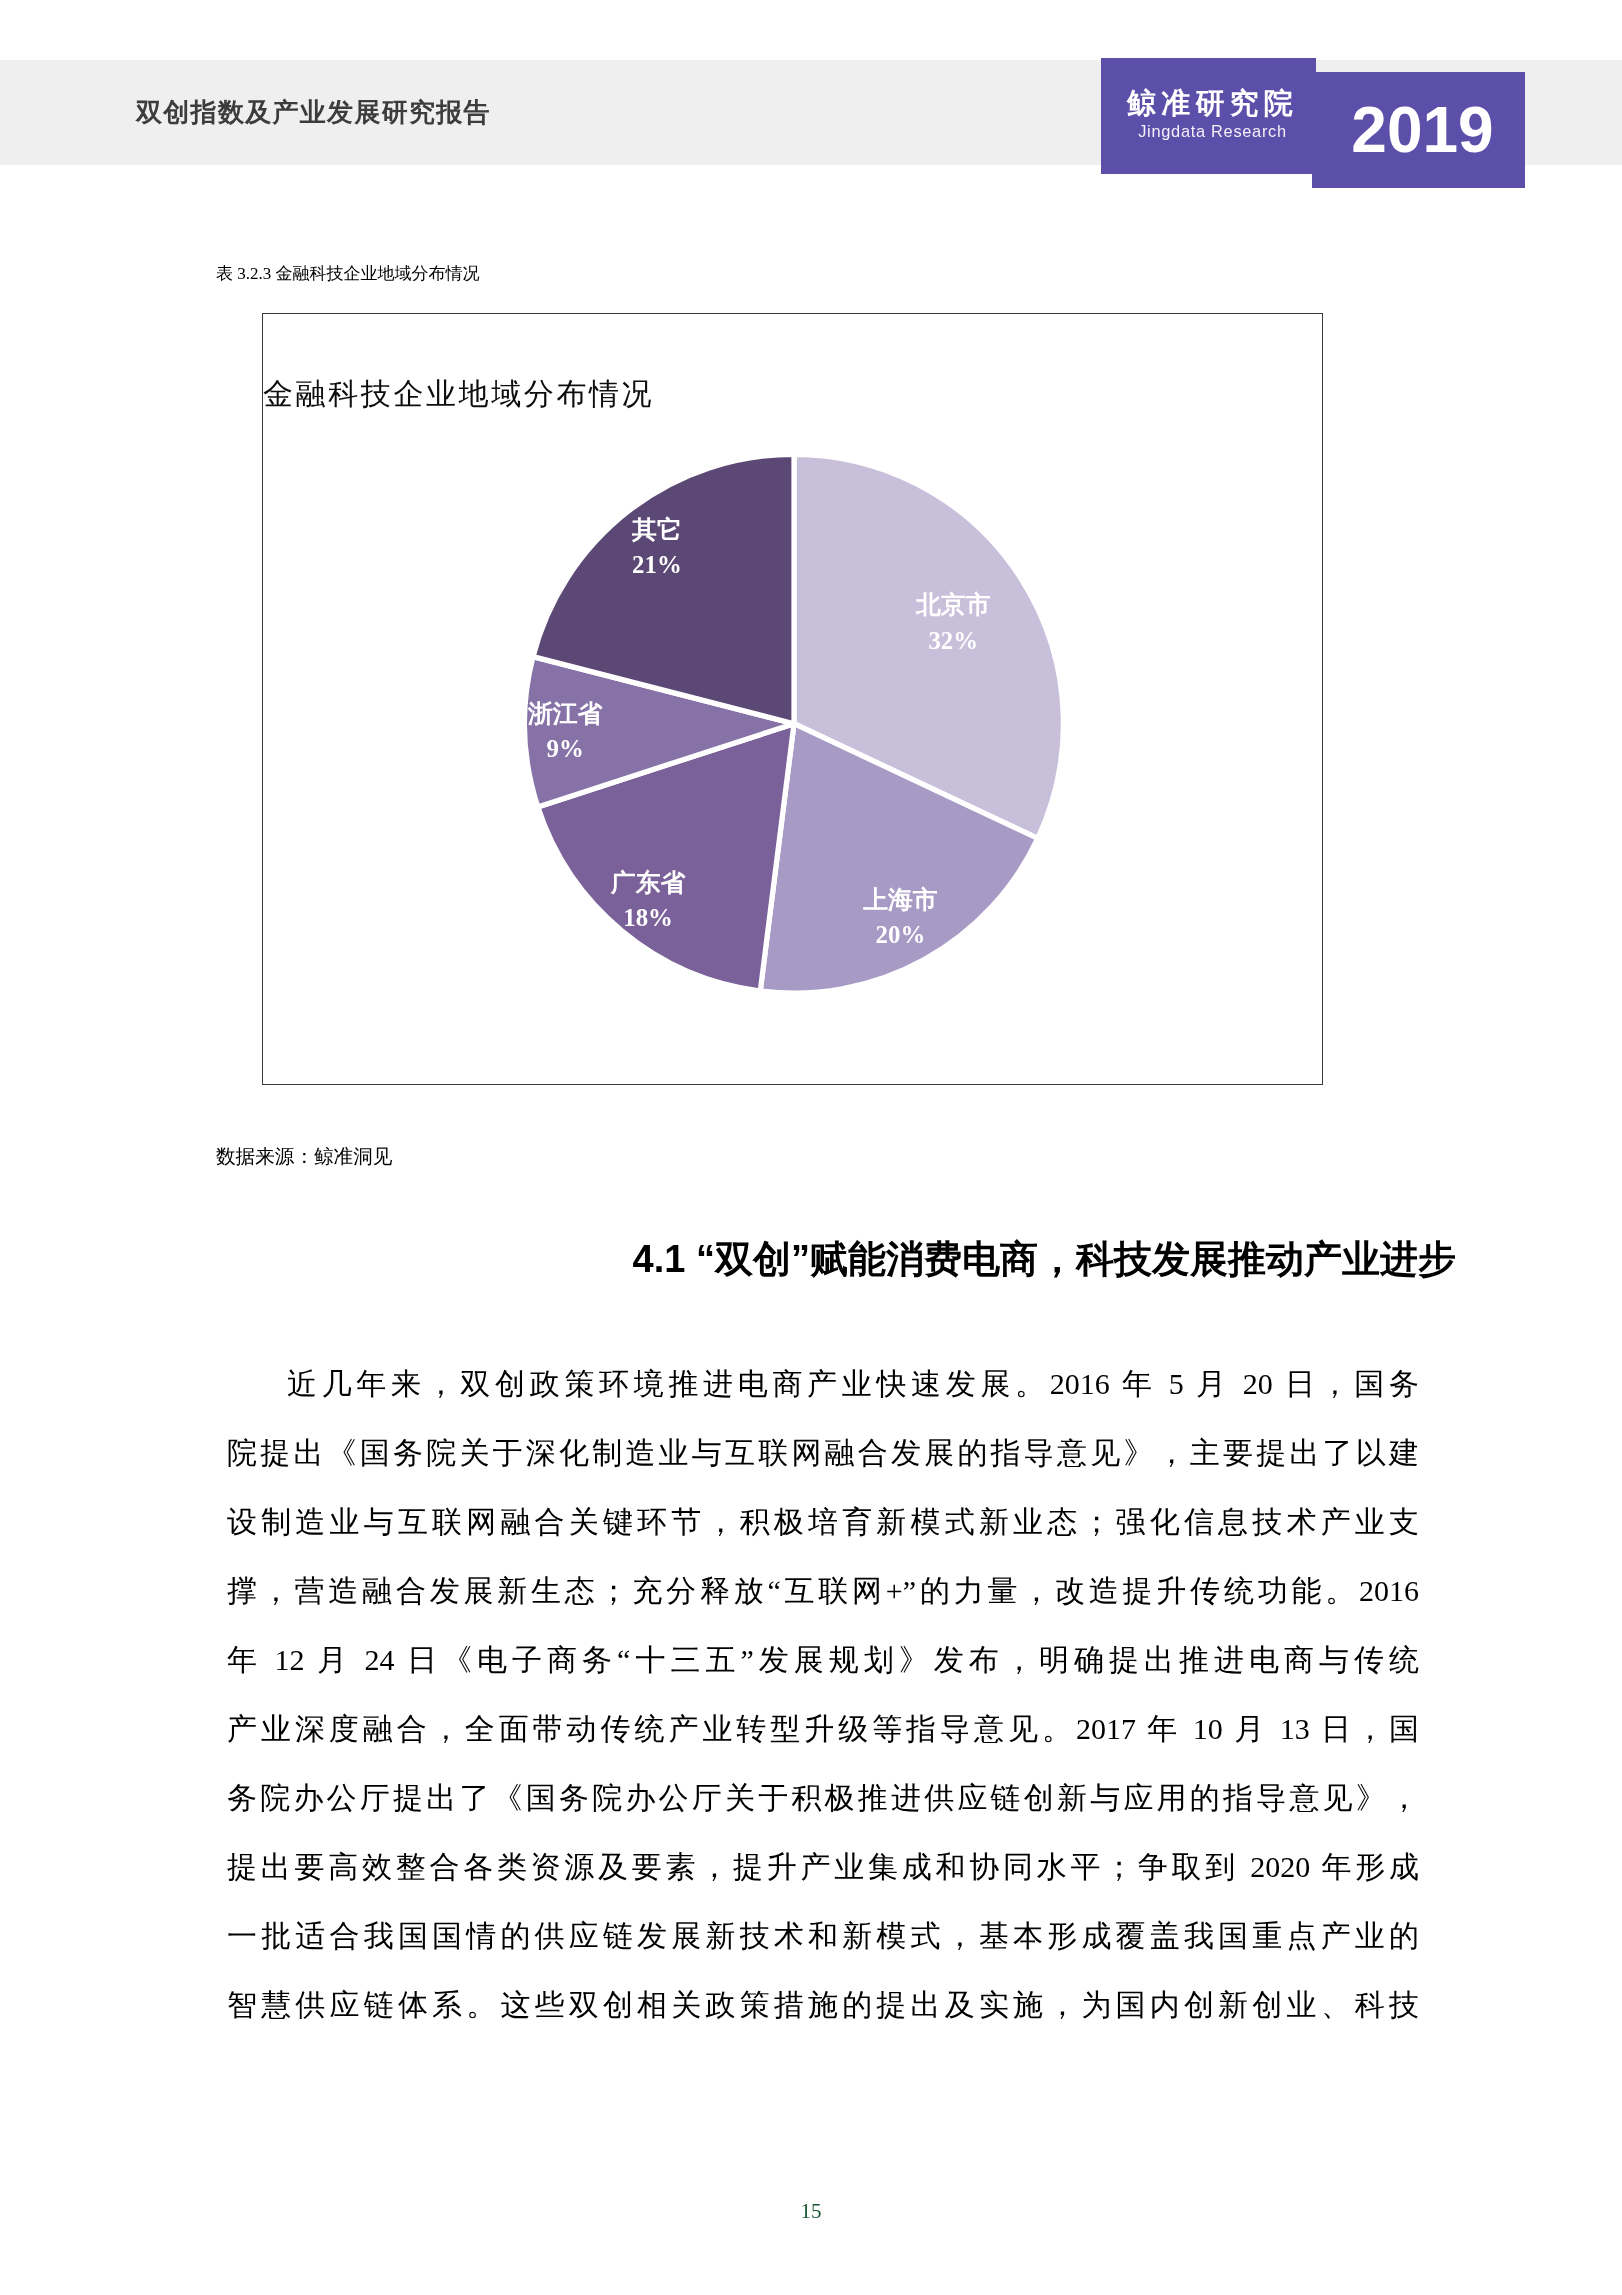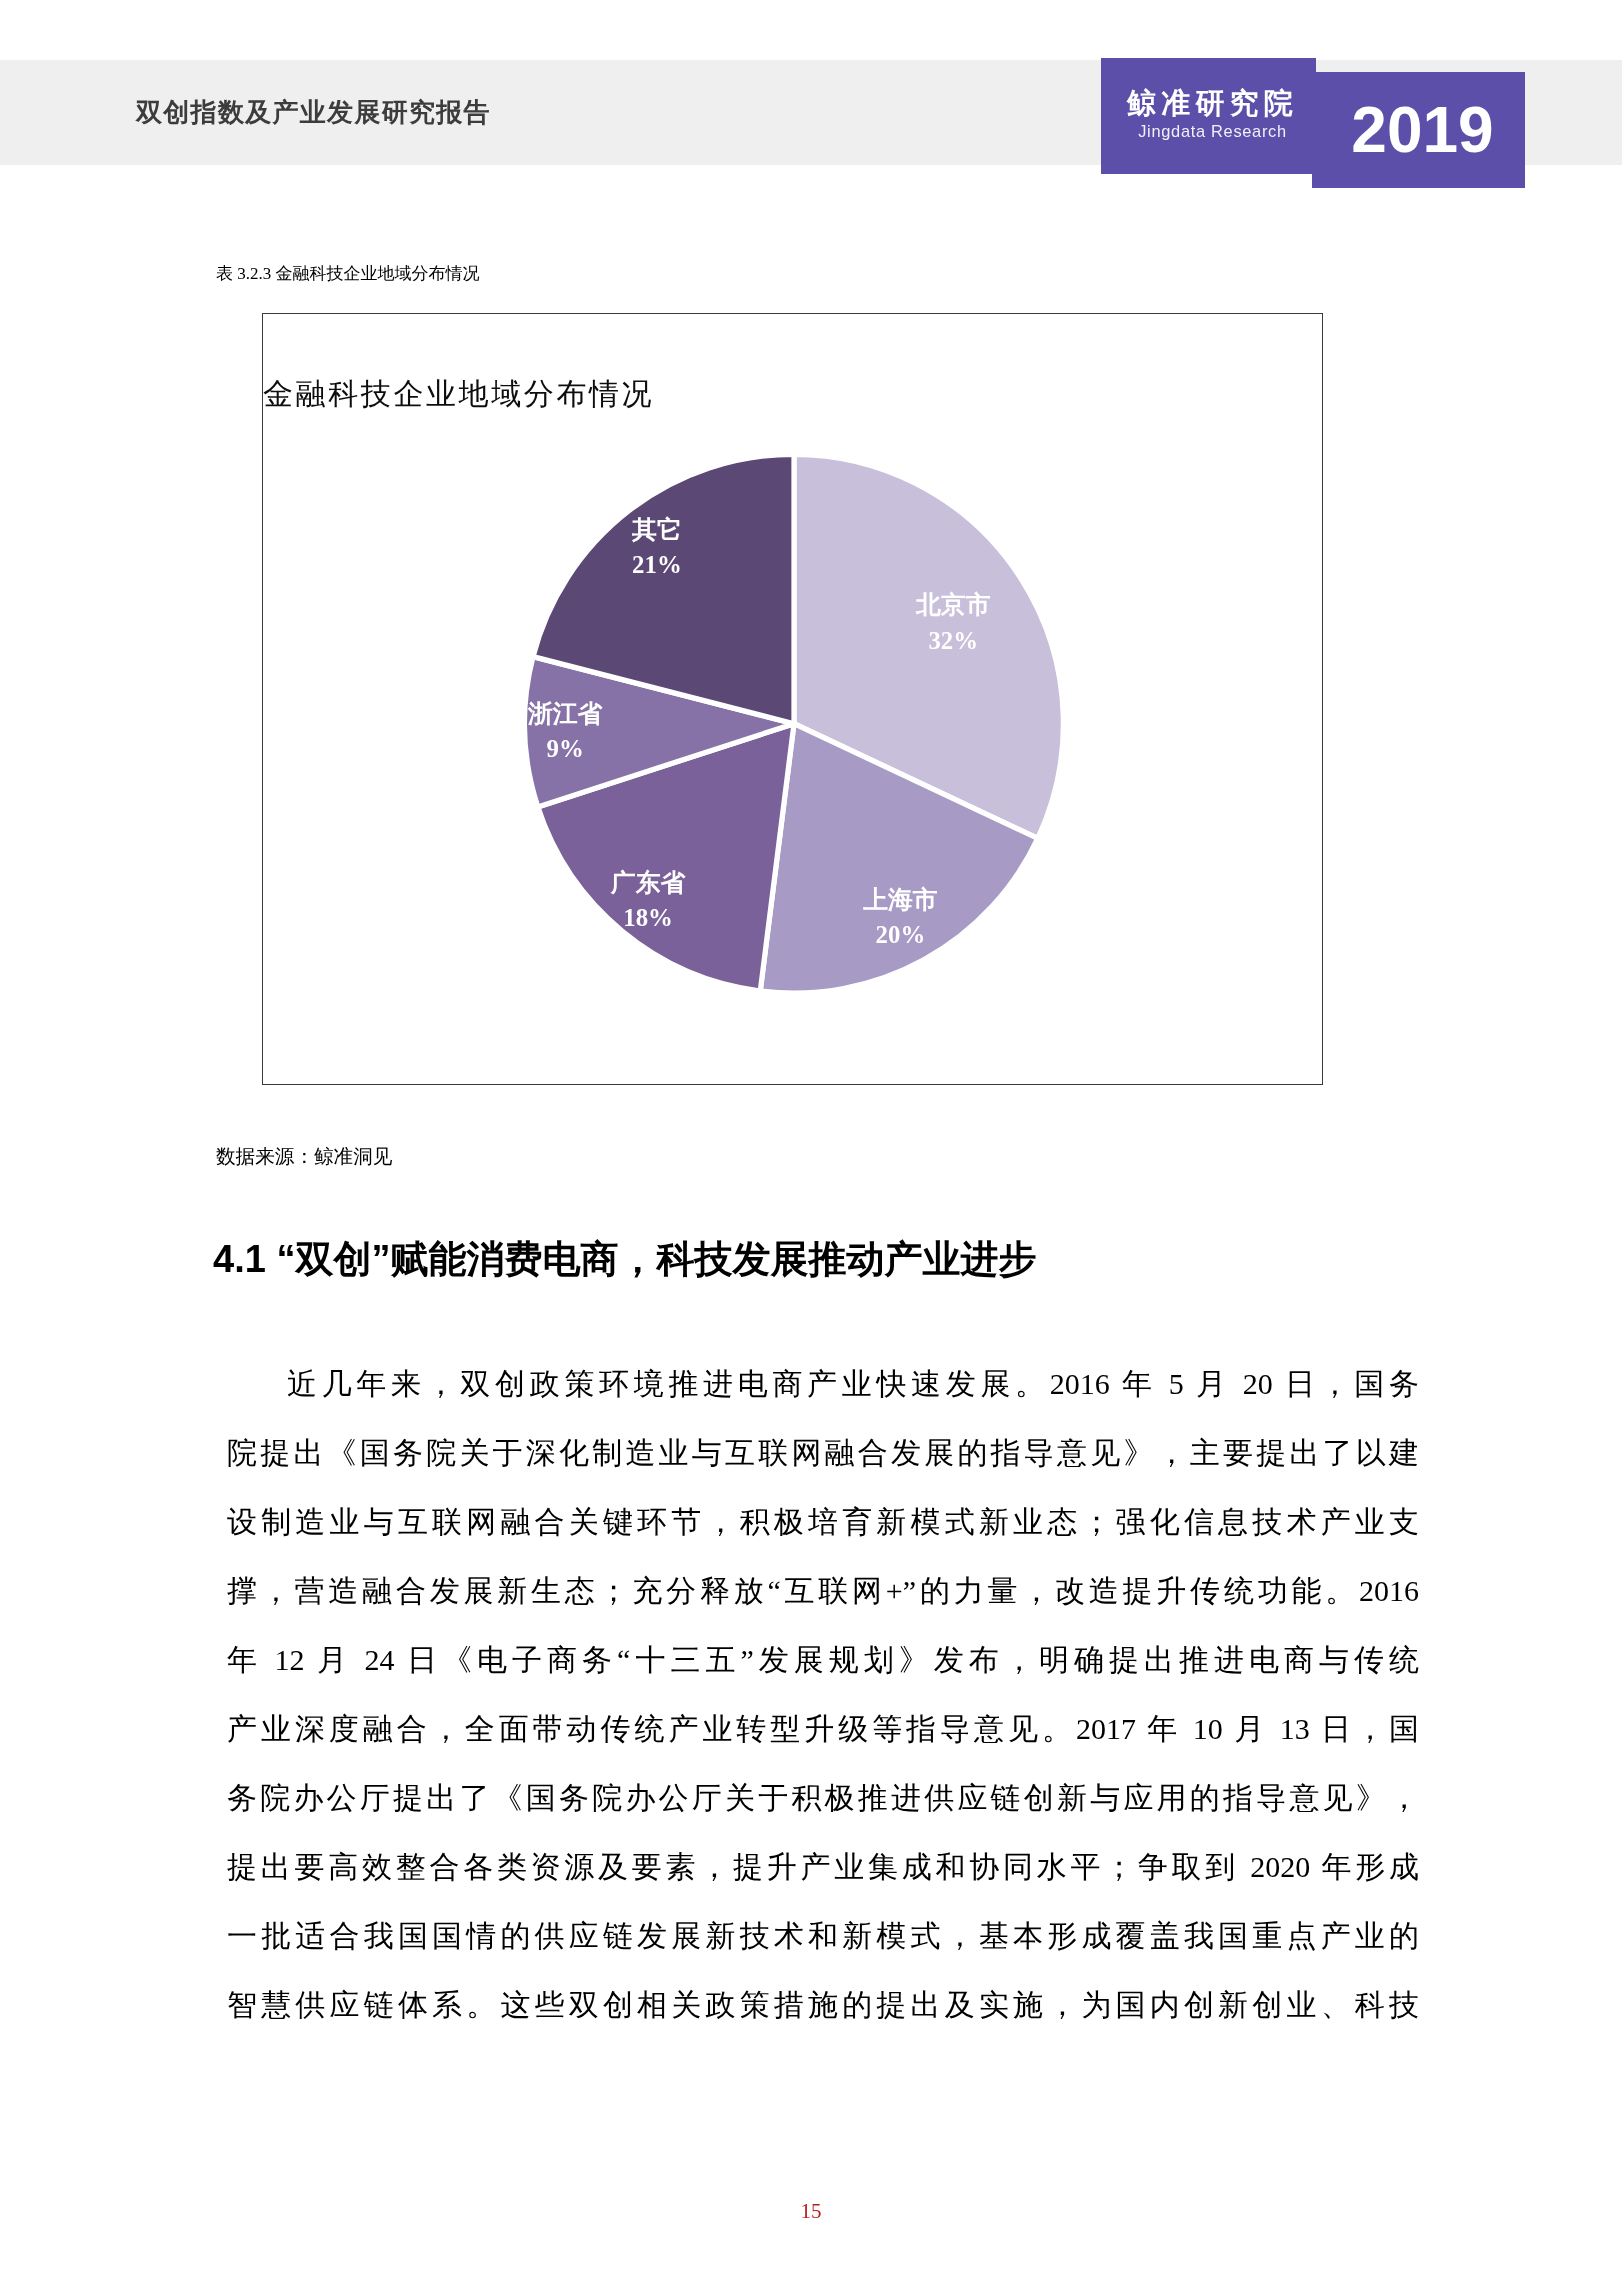--- a/index.html
+++ b/index.html
@@ -1,17 +1,17 @@
 <!DOCTYPE html>
 <html style="font-size:10.5px"><head>
 <meta charset="utf-8">
 <style>
   html,body{margin:0;padding:0;background:#ffffff;}
   .serif{font-family:"Liberation Serif","DejaVu Serif",serif;}
-  .sans{font-family:"Liberation Sans","DejaVu Sans",sans-serif;}
+  .sans{font-family:"Liberation Sans","DejaVu Sans",sans-serif;text-align:right;}
   #page{position:relative;width:1622px;height:2295px;background:#ffffff;overflow:hidden;}
 
   
   #header-band{position:absolute;left:0;top:60px;width:1622px;height:105px;background:#efefef;}
   #header-title{position:absolute;left:136px;top:0;height:105px;line-height:105px;
     font-size:26px;font-weight:bold;color:#3c3c3c;letter-spacing:1.3px;}
   .logo-block{position:absolute;top:58px;height:116px;background:#5b4fa9;color:#ffffff;text-align:center;padding-left:8px;}
   #logo-cn-block{left:1101px;width:207px;}
   #logo-name{margin-top:29px;font-size:29px;font-weight:bold;letter-spacing:5.2px;line-height:33px;}
   #logo-sub{font-size:16.4px;letter-spacing:0.7px;line-height:23.6px;color:#f2f0fa;}
@@ -39,21 +39,21 @@
 
   
   #body-paragraph{position:absolute;left:216px;top:1349px;width:1192px;
     font-size:30px;color:#000;margin-left:11px;}
   .para-line{height:69px;line-height:69px;text-align:justify;text-align-last:justify;
     white-space:normal;overflow:hidden;}
   .para-line.first{padding-left:60px;}
 
   
   #page-number{position:absolute;left:0;top:2199px;width:1622px;text-align:center;
-    font-size:21px;color:#b91c1c;}
+    font-size:21px;color:#14532d;}
 </style>
 </head>
 <body>
 
 <div id="page">
 
   <div id="header-band">
     <div id="header-title" class="sans">双创指数及产业发展研究报告</div>
   </div>
 

